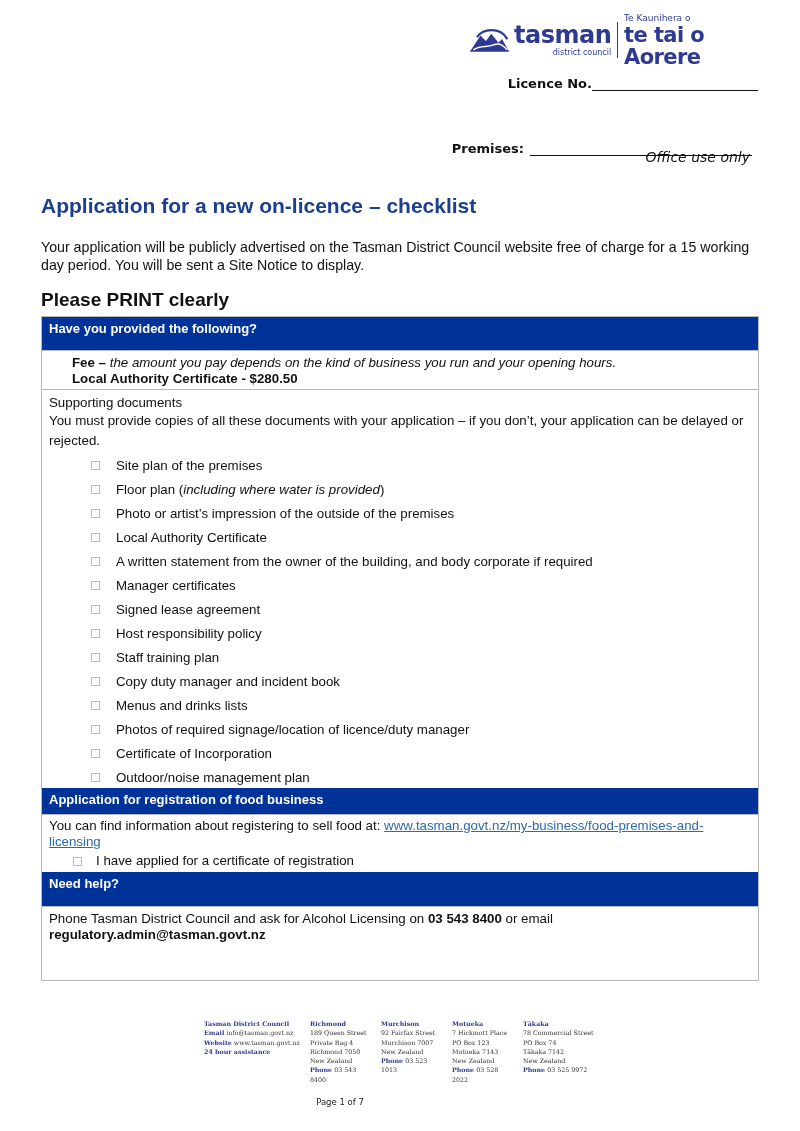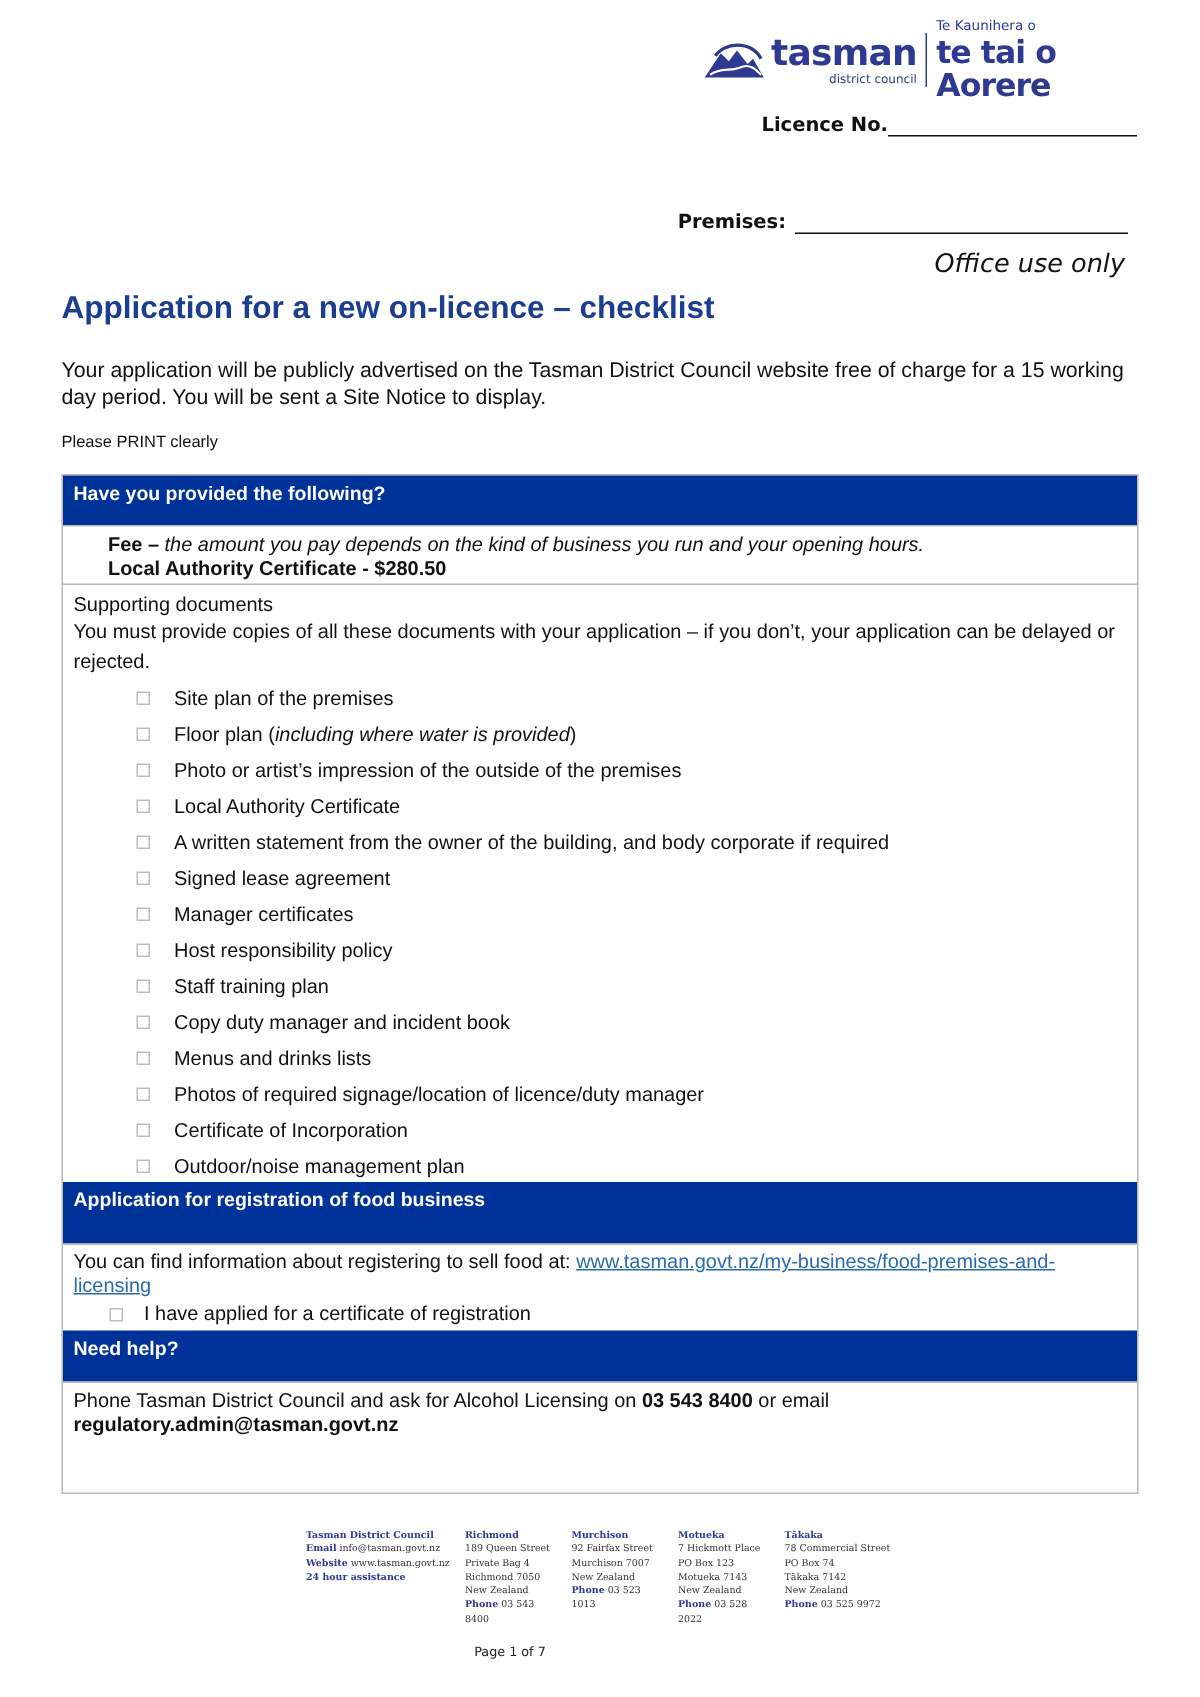--- a/index.html
+++ b/index.html
@@ -18,32 +18,32 @@
   .logo-tetai { font-family: "DejaVu Sans", sans-serif; font-weight: bold; color: #2e3a92; font-size: 21px; line-height: 22px; letter-spacing: -0.6px; }
 
   
   .office { position: absolute; font-family: "DejaVu Sans", sans-serif; font-size: 13px; }
   .licence-row { right: 42px; top: 76px; display: flex; align-items: flex-end; }
   .premises-row { right: 48px; top: 141px; display: flex; align-items: flex-end; }
   .office-label { font-weight: bold; }
   .office-line { display: inline-block; border-bottom: 1px solid #111; height: 14px; }
   .licence-line { width: 166px; }
   .premises-line { width: 222px; margin-left: 6px; }
-  .office-only { position: absolute; right: 50px; top: 166px; font-family: "DejaVu Sans", sans-serif; font-style: italic; font-size: 17px; }
+  .office-only { position: absolute; right: 50px; top: 149px; font-family: "DejaVu Sans", sans-serif; font-style: italic; font-size: 14px; }
 
   
   .title { position: absolute; left: 41px; top: 194px; font-size: 21px; font-weight: bold; color: #1b3e8f; }
   .intro { position: absolute; left: 41px; top: 238px; width: 720px; font-size: 14.2px; line-height: 18px; }
-  .print { position: absolute; left: 41px; top: 289px; font-size: 11px; font-weight: normal; }
+  .print { position: absolute; left: 41px; top: 289px; font-size: 19px; font-weight: bold; }
 
   
   .table { position: absolute; left: 41px; top: 316px; width: 718px; border: 1px solid #b9b9b9; }
   .hdr { background: #003399; color: #ffffff; font-weight: bold; font-size: 13px; padding: 4px 7px 0 7px; }
   .hdr1 { height: 33px; }
-  .hdr2 { height: 41px; }
+  .hdr2 { height: 26px; }
   .hdr3 { height: 34px; }
   .cell { border-top: 1px solid #b9b9b9; font-size: 13.3px; }
   .fee-cell { height: 39px; padding: 4px 0 0 30px; line-height: 16px; }
   .fee-cell b { font-weight: bold; margin-top: 40px; }
   .fee-cell i { font-style: italic; }
   .docs-cell { padding: 4px 7px 0 7px; height: 399px; }
   .docs-title { font-weight: normal; line-height: 17px; }
   .docs-desc { line-height: 20px; }
   .docs-list { list-style: none; margin-top: 2px; }
   .docs-list li { display: flex; align-items: center; height: 24px; padding-left: 42px; }
@@ -131,25 +131,25 @@
       <li>
           <span class="cb"></span>
           <span>Local Authority Certificate</span>
         </li>
       <li>
           <span class="cb"></span>
           <span>A written statement from the owner of the building, and body corporate if required</span>
         </li>
       <li>
           <span class="cb"></span>
+          <span>Manager certificates</span>
+        </li>
+      <li>
+          <span class="cb"></span>
           <span>Signed lease agreement</span>
-        </li>
-      <li>
-          <span class="cb"></span>
-          <span>Manager certificates</span>
         </li>
       <li>
           <span class="cb"></span>
           <span>Host responsibility policy</span>
         </li>
       <li>
           <span class="cb"></span>
           <span>Staff training plan</span>
         </li>
       <li>

